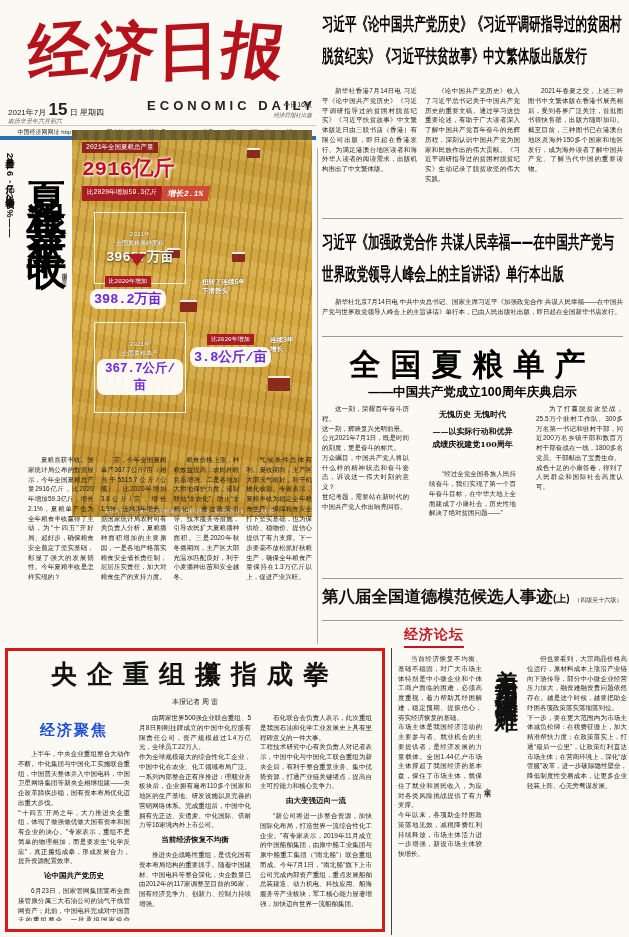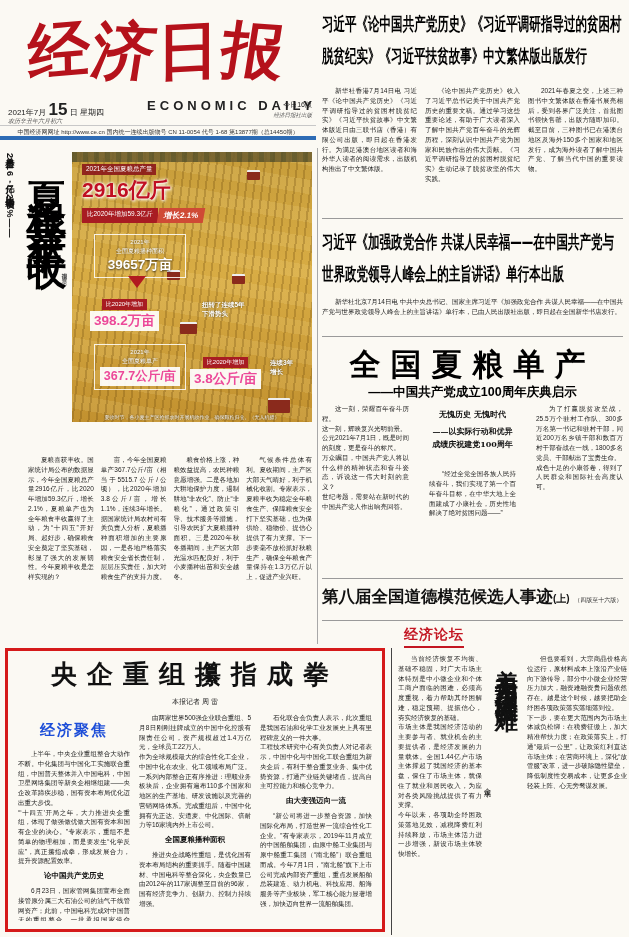--- a/index.html
+++ b/index.html
@@ -31,37 +31,37 @@
   .m-right .l2{font-size:5.5px;color:#555;font-style:italic;margin-top:2px;}
   .m-info{left:0;top:125px;width:316px;font-size:6px;color:#333;text-align:center;border-top:1px solid #c8c8c8;padding-top:2px;}
   .m-blue{left:0;top:136px;width:316px;height:4px;background:#2e6cb5;}
 
   
   .g-lead{left:3px;top:150px;height:210px;font-size:9px;font-weight:bold;letter-spacing:1px;color:#111;}
   .g-head{left:20px;top:150px;height:330px;font-size:40px;font-weight:900;letter-spacing:14px;color:#000;font-family:"DejaVu Sans",sans-serif;}
   .g-byline{left:62px;top:268px;font-size:5.5px;color:#444;letter-spacing:1px;}
 
   
-  .g-photo{left:72px;top:152px;width:240px;height:270px;overflow:hidden;background:
+  .g-photo{left:72px;top:130px;width:240px;height:387px;overflow:hidden;background:
     repeating-linear-gradient(97deg, rgba(101,67,9,0.26) 0 2px, rgba(0,0,0,0) 2px 8px),
     repeating-linear-gradient(190deg, rgba(255,232,160,0.14) 0 14px, rgba(0,0,0,0) 14px 28px),
-    linear-gradient(180deg,#c79d3a 0%,#d8ac44 45%,#c2912f 100%);}
+    linear-gradient(180deg,#c79d3a 0%,#d8ac44 45%,#c2912f 100%); font-family: Liberation Mono, monospace;}
   .ph-trees{left:0;top:0;width:240px;height:10px;background:repeating-linear-gradient(90deg,#56512a 0 5px,#6e5e2f 5px 11px);opacity:.85;}
   .hv{width:13px;height:8px;background:#8a2a1c;border-top:2px solid #eee;border-radius:1px;}
   .ig-tag{left:10px;top:12px;background:rgba(140,26,26,.92);color:#fff;font-size:6.5px;padding:1px 4px;}
   .ig-total{left:10px;top:24px;font-size:21px;font-weight:900;color:#c00f22;text-shadow:0 0 2px #fff,0 0 4px #fff,1px 1px 3px #fff;}
   .ig-banner{left:10px;top:56px;display:flex;align-items:stretch;}
   .ig-banner .s1{background:#a81c22;color:#fff;font-size:6.5px;padding:2px 5px;}
   .ig-banner .s2{background:#cf4a35;color:#fff;font-size:8px;font-weight:bold;padding:2px 6px;transform:skewX(-10deg);}
-  .ig-box{border:1px solid rgba(255,255,255,.85);text-align:center;padding:3px 2px;}
+  .ig-box{border:1px solid rgba(255,255,255,.85);text-align:center;padding:17px 2px;}
   .ig-boxlabel{font-size:6px;color:#fff;text-shadow:0 0 2px rgba(0,0,0,.6);}
   .ig-boxvalue{font-size:13.5px;font-weight:900;color:#fff;text-shadow:0 1px 2px rgba(0,0,0,.7);}
   .ig-arrow{width:0;height:0;border-left:9px solid transparent;border-right:9px solid transparent;border-top:12px solid #b11a20;}
   .ig-redbar{background:#a81c22;color:#fff;font-size:6px;padding:1px 4px;display:inline-block;}
-  .ig-white{background:rgba(255,255,255,.93);color:#ec4899;font-weight:900;font-size:13.5px;padding:1px 4px;display:inline-block;margin-top:1px;}
+  .ig-white{background:rgba(255,255,255,.93);color:#6d28d9;font-weight:900;font-size:13.5px;padding:1px 4px;display:inline-block;margin-top:1px;border-radius:8px;}
   .ig-note{color:#fff;font-size:6.5px;font-weight:bold;text-shadow:0 0 2px rgba(0,0,0,.65);line-height:1.4;}
   .ph-caption{left:0;bottom:2px;width:240px;text-align:center;font-size:5px;color:#fff;opacity:.92;text-shadow:0 0 2px rgba(0,0,0,.8);}
 
   .g-cols{left:28px;top:455px;width:284px;height:188px;gap:7px;}
   .g-cols .c{flex:1;}
 
   .vdiv{left:317px;top:148px;height:496px;border-left:1px solid #a8a8a8;width:0;}
 
   
   .a1-h{left:322px;top:8px;font-size:18px;line-height:1.8;}
@@ -232,21 +232,21 @@
       <div class="c colblock">
         <div class="soe-label">经济聚焦</div>
         <div class="tiny pre">上半年，中央企业重组整合大动作不断。中化集团与中国化工实施联合重组，中国普天整体并入中国电科，中国卫星网络集团等新央企相继组建——央企改革蹄疾步稳，国有资本布局优化迈出重大步伐。
 “‘十四五’开局之年，大力推进央企重组，体现了做强做优做大国有资本和国有企业的决心。”专家表示，重组不是简单的物理相加，而是要发生“化学反应”，真正攥指成拳，形成发展合力，提升资源配置效率。</div>
         <div class="soe-sub">论中国共产党历史</div>
         <div class="tiny pre">6月23日，国家管网集团宣布全面接管原分属三大石油公司的油气干线管网资产；此前，中国电科完成对中国普天的重组整合，一批承担国家使命的“产业航母”接连登场。</div>
       </div>
       <div class="c colblock">
         <div class="tiny pre">由两家世界500强企业联合重组、5月8日刚刚挂牌成立的中国中化控股有限责任公司，资产规模超过1.4万亿元，全球员工22万人。
 作为全球规模最大的综合性化工企业，中国中化在农业、化工领域布局广泛。一系列内部整合正有序推进：理顺业务板块后，企业拥有遍布110多个国家和地区的生产基地、研发设施以及完善的营销网络体系。完成重组后，中国中化拥有先正达、安道麦、中化国际、倍耐力等16家境内外上市公司。</div>
-        <div class="soe-sub">全国夏粮播种面积</div>
+        <div class="soe-sub">当前经济恢复不均衡</div>
         <div class="tiny pre">推进央企战略性重组，是优化国有资本布局结构的重要抓手。随着中国建材、中国电科等整合深化，央企数量已由2012年的117家调整至目前的96家，国有经济竞争力、创新力、控制力持续增强。</div>
       </div>
       <div class="c colblock">
         <div class="tiny pre">石化联合会负责人表示，此次重组是我国石油和化学工业发展史上具有里程碑意义的一件大事。
 工程技术研究中心有关负责人对记者表示，中国中化与中国化工联合重组为新央企后，有利于整合重复业务、集中优势资源，打通产业链关键堵点，提高自主可控能力和核心竞争力。</div>
         <div class="soe-sub">由大变强迈向一流</div>
         <div class="tiny pre">“新公司将进一步整合资源，加快国际化布局，打造世界一流综合性化工企业。”有专家表示，2019年11月成立的中国船舶集团，由原中船工业集团与原中船重工集团（“南北船”）联合重组而成。今年7月1日，“南北船”旗下上市公司完成内部资产重组，重点发展船舶总装建造、动力机电、科技应用、船海服务等产业板块，军工核心能力显著增强，加快迈向世界一流船舶集团。</div>
       </div>
     </div>
   </div>

